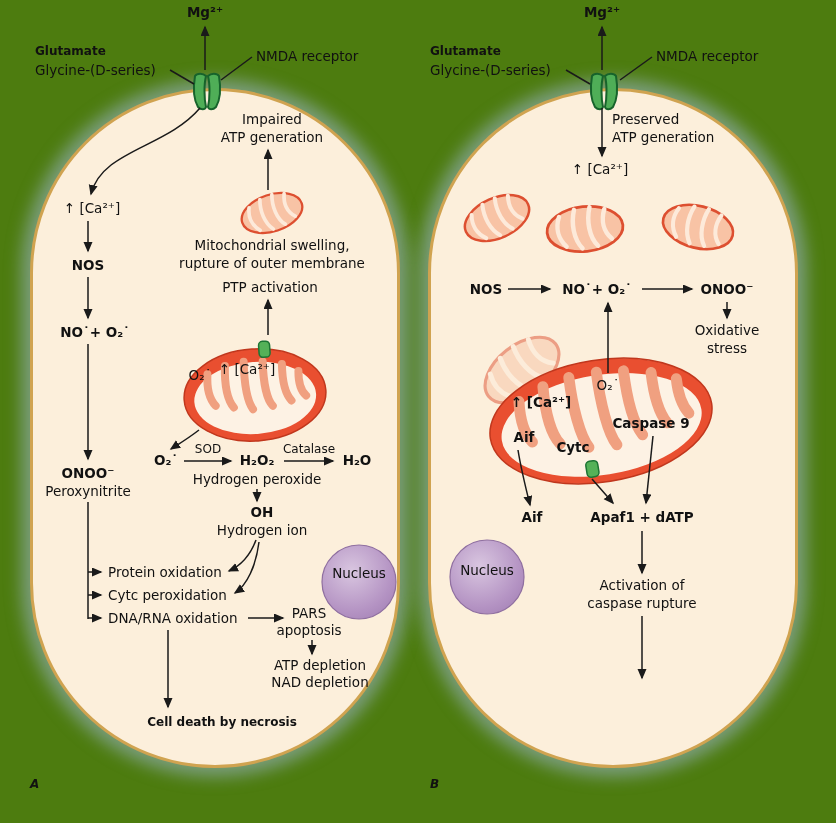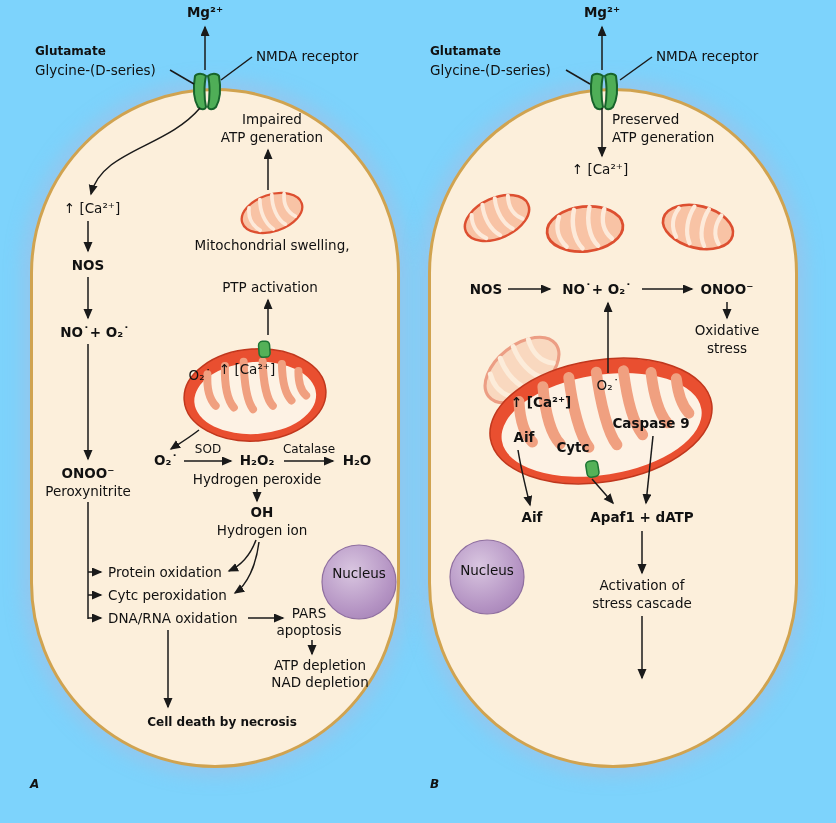--- a/index.html
+++ b/index.html
@@ -1,16 +1,16 @@
 <!DOCTYPE html>
 <html><head>
 <meta charset="utf-8">
 <style>
   html,body { margin:0; padding:0; background:#fff; }
-  .stage { position:relative; width:836px; height:823px; background:#7dd3fc;
+  .stage { position:relative; width:836px; height:823px; background:#4d7c0f;
            font-family:"DejaVu Sans","Liberation Sans",sans-serif; color:#111; overflow:hidden; }
   .cell { position:absolute; top:88px; width:364px; height:674px;
           background:#fcefdb; border:3px solid #d0a350; border-radius:185px;
           box-shadow:0 0 16px 9px rgba(165,190,228,0.5); z-index:1; }
   #cellA { left:30px; }
   #cellB { left:428px; }
   svg.art { position:absolute; left:0; top:0; z-index:2; }
   .lbl { position:absolute; white-space:nowrap; font-size:13.5px; line-height:17px; z-index:3; }
   .c { transform:translateX(-50%); }
   .b { font-weight:bold; }
@@ -136,20 +136,21 @@
   <div class="lbl" style="left:35px; top:62px">Glycine-(D-series)</div>
   <div class="lbl" style="left:256px; top:48px">NMDA receptor</div>
   <div class="lbl c" style="left:92px; top:200px">↑ [Ca²⁺]</div>
   <div class="lbl c b" style="left:88px; top:257px">NOS</div>
   <div class="lbl c b" style="left:95px; top:324px">NO˙+ O₂˙</div>
   <div class="lbl c b" style="left:88px; top:465px">ONOO⁻</div>
   <div class="lbl c" style="left:88px; top:483px">Peroxynitrite</div>
   <div class="lbl c" style="left:272px; top:111px">Impaired</div>
   <div class="lbl c" style="left:272px; top:129px">ATP generation</div>
   <div class="lbl c" style="left:272px; top:237px">Mitochondrial swelling,</div>
+  <div class="lbl c" style="left:272px; top:255px">rupture of outer membrane</div>
   <div class="lbl c" style="left:270px; top:279px">PTP activation</div>
   <div class="lbl c" style="left:200px; top:367px">O₂˙</div>
   <div class="lbl c" style="left:247px; top:361px">↑ [Ca²⁺]</div>
   <div class="lbl c b" style="left:166px; top:452px">O₂˙</div>
   <div class="lbl c sm" style="left:208px; top:441px">SOD</div>
   <div class="lbl c b" style="left:257px; top:452px">H₂O₂</div>
   <div class="lbl c" style="left:257px; top:471px">Hydrogen peroxide</div>
   <div class="lbl c sm" style="left:309px; top:441px">Catalase</div>
   <div class="lbl c b" style="left:357px; top:452px">H₂O</div>
   <div class="lbl c b" style="left:262px; top:504px">OH</div>
@@ -179,16 +180,16 @@
   <div class="lbl c" style="left:727px; top:340px">stress</div>
   <div class="lbl c b" style="left:541px; top:394px">↑ [Ca²⁺]</div>
   <div class="lbl c" style="left:608px; top:377px">O₂˙</div>
   <div class="lbl c b" style="left:524px; top:429px">Aif</div>
   <div class="lbl c b" style="left:573px; top:439px">Cytc</div>
   <div class="lbl c b" style="left:651px; top:415px">Caspase 9</div>
   <div class="lbl c b" style="left:532px; top:509px">Aif</div>
   <div class="lbl c b" style="left:642px; top:509px">Apaf1 + dATP</div>
   <div class="lbl c" style="left:487px; top:562px">Nucleus</div>
   <div class="lbl c" style="left:642px; top:577px">Activation of</div>
-  <div class="lbl c" style="left:642px; top:595px">stress cascade</div>
+  <div class="lbl c" style="left:642px; top:595px">caspase rupture</div>
   <div class="lbl b big it" style="left:430px; top:776px">B</div>
 
 </div>
 
 </body></html>

